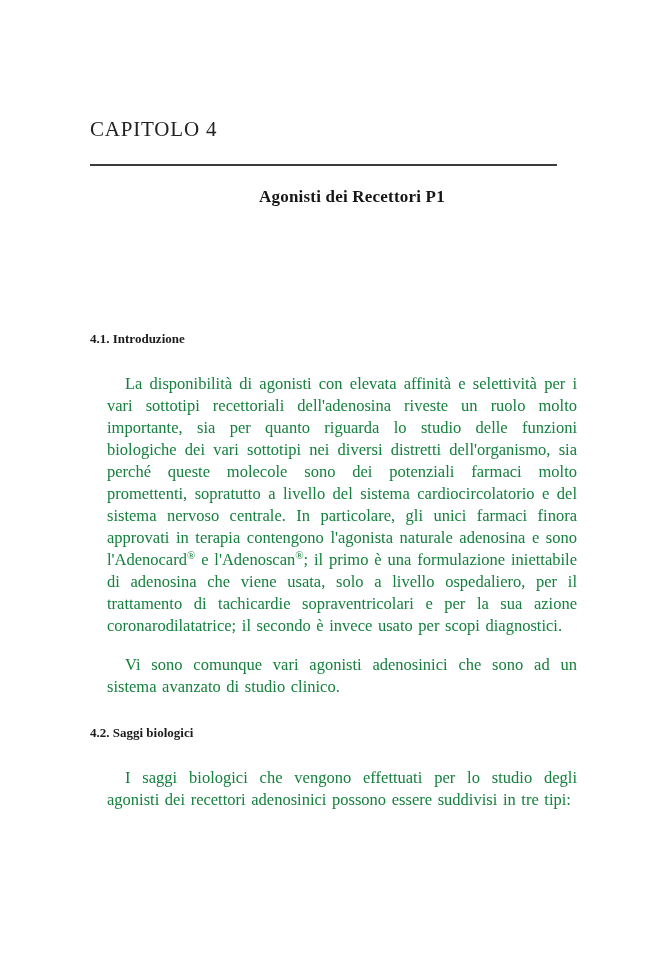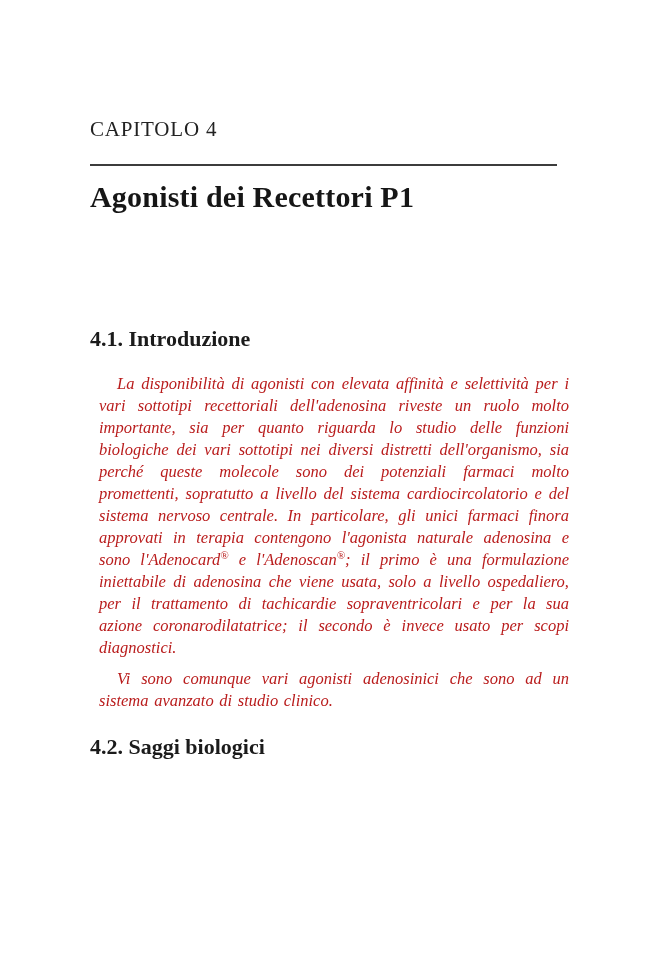--- a/index.html
+++ b/index.html
@@ -26,50 +26,50 @@
     letter-spacing: 0.8px;
     color: #222222;
   }
   .rule {
     border: none;
     border-top: 2px solid #3c3c3c;
     margin: 24px 0 0 0;
     width: 467px;
   }
   .chapter-title {
-    font-size: 30px;
+    font-size: 17px;
     line-height: 26px;
     font-weight: bold;
     margin: 18px 0 0 0;
     letter-spacing: 0.2px;
     color: #161616;
+    text-align: center;
   }
   .section-heading {
-    font-size: 22px;
+    font-size: 13px;
     line-height: 18px;
     font-weight: bold;
     margin: 0;
     color: #1b1b1b;
   }
   .section-heading.first {
     margin-top: 120px;
   }
   .section-heading.second {
     margin-top: 26px;
   }
   p.body-par {
     width: 470px;
     font-size: 16.5px;
     line-height: 22px;
     text-align: justify;
     text-indent: 18px;
-    margin: 9px;
+    margin: 17px;
     word-spacing: 1.5px;
-    color: #b91c1c;
-    font-style: italic;
+    color: #15803d;
   }
   p.body-par.after-heading {
     margin-top: 25px;
   }
   sup.reg {
     font-size: 11px;
     line-height: 0;
     vertical-align: super;
   }
 </style>
@@ -88,15 +88,16 @@
     <h2 class="section-heading first">4.1. Introduzione</h2>
 
     <p class="body-par after-heading"><span>La disponibilità di agonisti con elevata affinità e selettività per i vari sottotipi recettoriali dell'adenosina riveste un ruolo molto importante, sia per quanto riguarda lo studio delle funzioni biologiche dei vari sottotipi nei diversi distretti dell'organismo, sia perché queste molecole sono dei potenziali farmaci molto promettenti, sopratutto a livello del sistema cardiocircolatorio e del sistema nervoso centrale. In particolare, gli unici farmaci finora approvati in terapia contengono l'agonista naturale adenosina e sono l'Adenocard</span><sup class="reg">®</sup><span> e l'Adenoscan</span><sup class="reg">®</sup><span>; il primo è una formulazione iniettabile di adenosina che viene usata, solo a livello ospedaliero, per il trattamento di tachicardie sopraventricolari e per la sua azione coronarodilatatrice; il secondo è invece usato per scopi diagnostici.</span></p>
 
     <p class="body-par"><span>Vi sono comunque vari agonisti adenosinici che sono ad un sistema avanzato di studio clinico.</span></p>
   </section>
 
   <section>
     <h2 class="section-heading second">4.2. Saggi biologici</h2>
 
+    <p class="body-par after-heading"><span>I saggi biologici che vengono effettuati per lo studio degli agonisti dei recettori adenosinici possono essere suddivisi in tre tipi:</span></p>
   </section>
 
 </div>
 
 </body></html>

